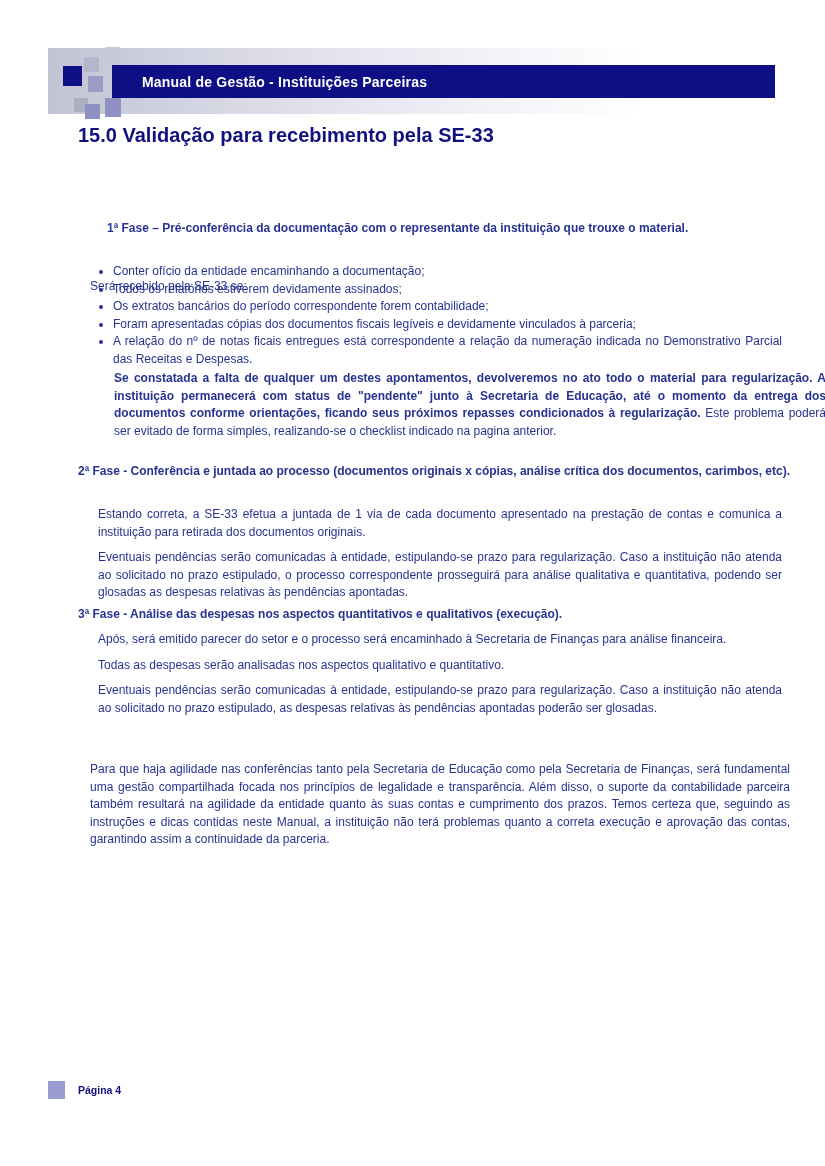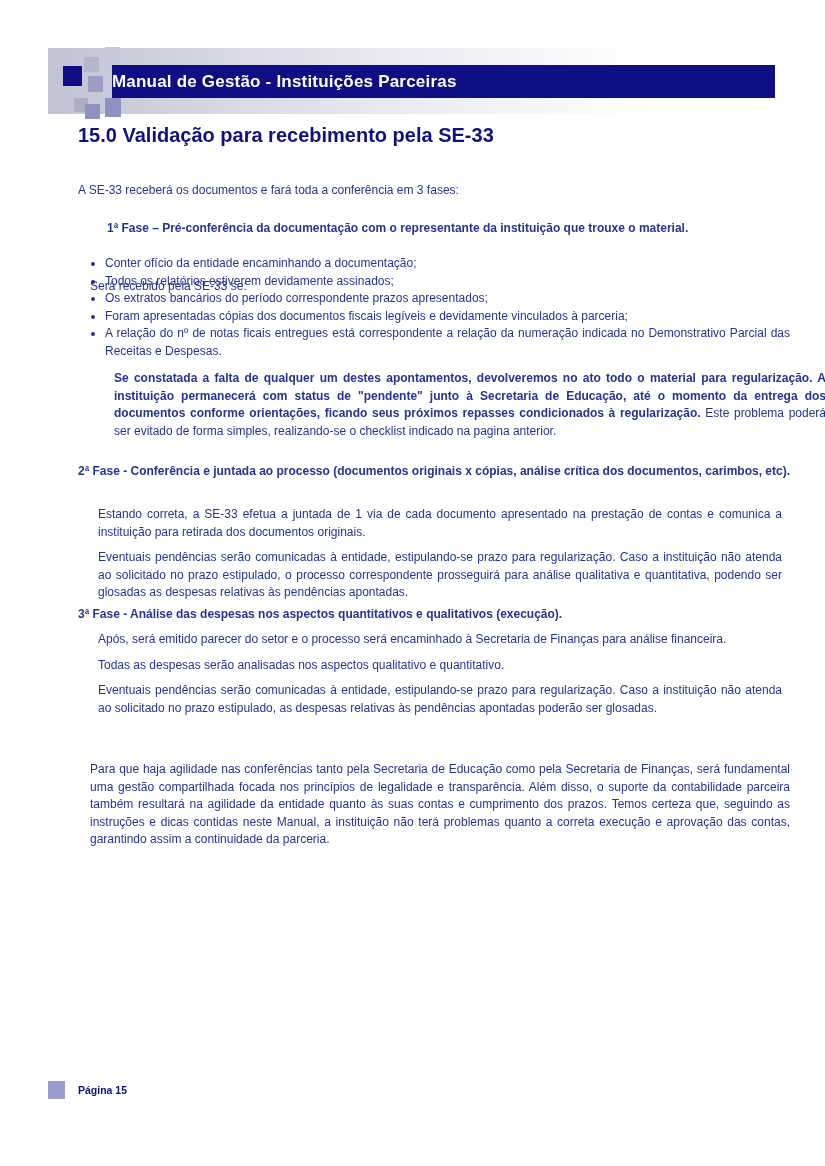--- a/index.html
+++ b/index.html
@@ -9,21 +9,21 @@
   }
   
   .band{
     position:absolute;left:48px;top:48px;width:742px;height:66px;
     background:linear-gradient(90deg,#c2c3d3 0%,#d8d9e5 25%,#eff0f6 55%,#ffffff 80%);
   }
   .bar{
     position:absolute;left:112px;top:65px;width:663px;height:33px;
     background:#0f0f85;display:flex;align-items:center;
   }
-  .bar-title{color:#ffffff;font-weight:bold;font-size:17px;letter-spacing:.2px;}
+  .bar-title{color:#ffffff;font-weight:bold;font-size:14px;padding-left:30px;letter-spacing:.2px;}
   .sq{position:absolute;}
   .sq-navy{left:63px;top:66px;width:19px;height:20px;background:#0f0f85;}
   .sq-a{left:84px;top:57px;width:15px;height:15px;background:#b5b6cc;}
   .sq-b{left:88px;top:76px;width:15px;height:16px;background:#9b9dc6;}
   .sq-c{left:105px;top:47px;width:15px;height:19px;background:#c7c8da;}
   .sq-d{left:105px;top:98px;width:16px;height:19px;background:#8f91c3;}
   .sq-e{left:74px;top:98px;width:14px;height:14px;background:#adaec2;}
   .sq-f{left:85px;top:104px;width:15px;height:15px;background:#8f91c3;}
   
   .doc-title{
@@ -32,21 +32,21 @@
   .tblock{position:absolute;font-size:12px;line-height:17.5px;}
   .w-full{left:78px;width:712px;}
   .w-ind{left:90px;width:700px;}
   .just{text-align:justify;}
   .bold{font-weight:bold;}
   .tblock p{margin:8px;}
   .intro{top:182px;}
   .p1-heading{top:220px;margin-left:29px;}
   .p1-sub{top:238px;margin-top:40px;}
   .p1-bullets{top:255px;}
-  .p1-bullets ul{margin:0;padding:0 0 0 15px;list-style:disc;}
+  .p1-bullets ul{margin:8px;padding:0 0 0 15px;list-style:disc;}
   .p1-bullets li{text-align:justify;}
   .warning{top:370px;margin-left:36px;}
   .p2-heading{top:463px;}
   .p2-body{top:498px;}
   .p3-heading{top:606px;}
   .p3-body{top:623px;}
   .closing{top:761px;}
   
   .footer-square{position:absolute;left:48px;top:1081px;width:17px;height:18px;background:#9a9bce;}
   .footer-label{position:absolute;left:78px;top:1084px;font-size:10.5px;font-weight:bold;color:#10107e;}
@@ -63,29 +63,28 @@
   <div class="sq sq-e"></div>
   <div class="sq sq-f"></div>
   <div class="sq sq-navy"></div>
   <div class="sq sq-d"></div>
   <div class="bar">
     <span class="bar-title">Manual de Gestão - Instituições Parceiras</span>
   </div>
 
   <div class="doc-title">15.0 Validação para recebimento pela SE-33</div>
 
-  <div class="tblock w-full intro">A SE-33 receberá os documentos e fará toda a conferência em 3 fases:</div>
 
   <div class="tblock w-full p1-heading bold">1ª Fase – Pré-conferência da documentação com o representante da instituição que trouxe o material.</div>
   <div class="tblock w-ind p1-sub">Será recebido pela SE-33 se:</div>
   <div class="tblock w-ind p1-bullets">
     <ul>
       <li>Conter ofício da entidade encaminhando a documentação;</li>
       <li>Todos os relatórios estiverem devidamente assinados;</li>
-      <li>Os extratos bancários do período correspondente prazos apresentados;</li>
+      <li>Os extratos bancários do período correspondente forem contabilidade;</li>
       <li>Foram apresentadas cópias dos documentos fiscais legíveis e devidamente vinculados à parceria;</li>
       <li>A relação do nº de notas ficais entregues está correspondente a relação da numeração indicada no Demonstrativo Parcial das Receitas e Despesas.</li>
     </ul>
   </div>
 
   <div class="tblock w-full warning just">
     <strong>Se constatada a falta de qualquer um destes apontamentos, devolveremos no ato todo o material para regularização. A instituição permanecerá com status de "pendente" junto à Secretaria de Educação, até o momento da entrega dos documentos conforme orientações, ficando seus próximos repasses condicionados à regularização.</strong>
     <span>Este problema poderá ser evitado de forma simples, realizando-se o checklist indicado na pagina anterior.</span>
   </div>
 
@@ -98,15 +97,15 @@
   <div class="tblock w-full p3-heading bold">3ª Fase - Análise das despesas nos aspectos quantitativos e qualitativos (execução).</div>
   <div class="tblock w-ind p3-body just">
     <p>Após, será emitido parecer do setor e o processo será encaminhado à Secretaria de Finanças para análise financeira.</p>
     <p>Todas as despesas serão analisadas nos aspectos qualitativo e quantitativo.</p>
     <p>Eventuais pendências serão comunicadas à entidade, estipulando-se prazo para regularização. Caso a instituição não atenda ao solicitado no prazo estipulado, as despesas relativas às pendências apontadas poderão ser glosadas.</p>
   </div>
 
   <div class="tblock w-ind closing just">Para que haja agilidade nas conferências tanto pela Secretaria de Educação como pela Secretaria de Finanças, será fundamental uma gestão compartilhada focada nos princípios de legalidade e transparência. Além disso, o suporte da contabilidade parceira também resultará na agilidade da entidade quanto às suas contas e cumprimento dos prazos. Temos certeza que, seguindo as instruções e dicas contidas neste Manual, a instituição não terá problemas quanto a correta execução e aprovação das contas, garantindo assim a continuidade da parceria.</div>
 
   <div class="footer-square"></div>
-  <div class="footer-label">Página 15</div>
+  <div class="footer-label">Página 4</div>
 
 </div>
 
 </body></html>

